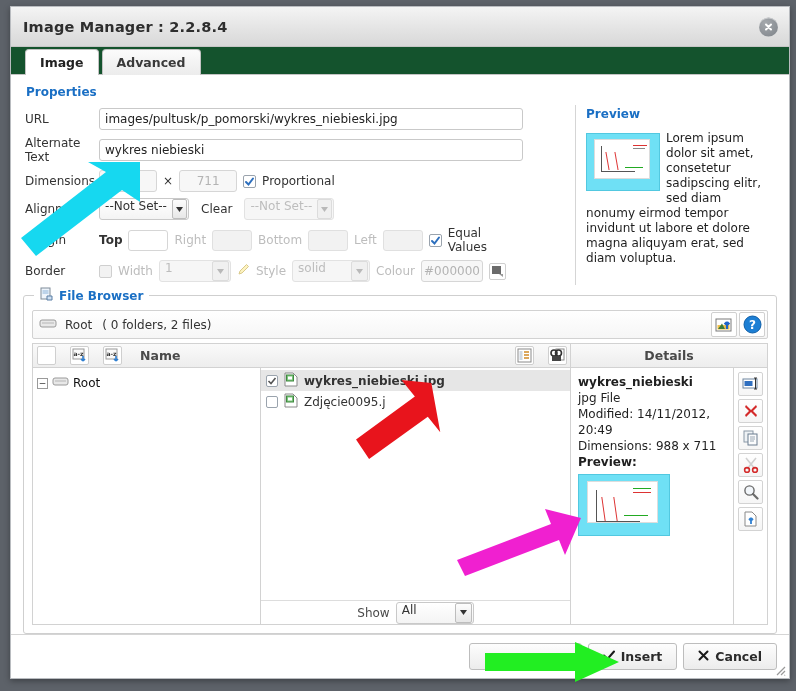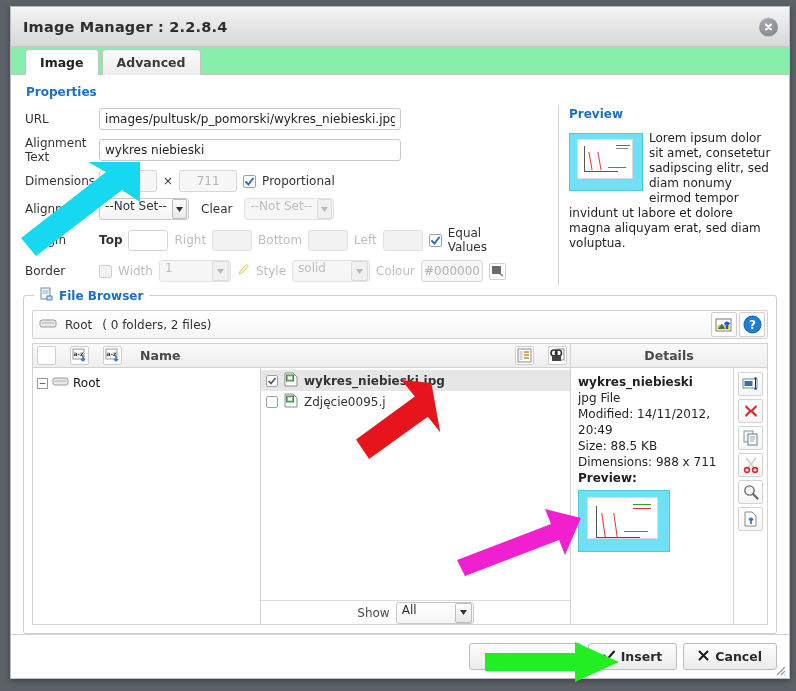--- a/index.html
+++ b/index.html
@@ -45,21 +45,21 @@
     box-shadow:inset 0 1px 0 rgba(255,255,255,.45);
   }
   #close-btn svg { display:block; }
 
   
   #tabstrip {
     flex:0 0 24px;
     padding:5px 0 0 14px;
     display:flex; align-items:flex-end;
     border-bottom:1px solid #c3c3c3;
-    background:#86efac;
+    background:#14532d;
     height:28px;
   }
   .tab {
     padding:5px 14px 5px;
     border:1px solid #c3c3c3;
     border-bottom:none;
     border-radius:4px 4px 0 0;
     font-size:12.5px; font-weight:bold; color:#3a3a3a;
     background:linear-gradient(to bottom,#fbfbfb,#ececec);
     margin-right:3px;
@@ -89,21 +89,21 @@
   table.form { border-collapse:collapse; }
   table.form td { padding:3px 2px; vertical-align:middle; }
   td.lbl { width:92px; color:#333; font-size:12px; padding-left:8px; }
 
   input.txt {
     border:1px solid #c9c9c9; border-radius:3px;
     height:22px; padding:0 5px; font-size:12px;
     font-family:"DejaVu Sans", sans-serif; color:#222;
     background:#fff;
   }
-  input.txt.wide { width:302px; }
+  input.txt.wide { width:424px; }
   input.dim {
     width:58px; height:22px; text-align:center; color:#b3b3b3;
     background:#f7f7f7; border:1px solid #d6d6d6; border-radius:3px;
     font-size:12px; font-family:"DejaVu Sans", sans-serif;
   }
   input.small-box {
     width:40px; height:21px; border:1px solid #d6d6d6; border-radius:3px;
     background:#fff;
   }
   input.small-box.dis { background:#f2f2f2; border-color:#e0e0e0; }
@@ -301,21 +301,21 @@
       <div id="props-left">
         <table class="form">
           <tbody>
               <tr>
             <td class="lbl">URL</td>
             <td colspan="5">
               <input class="txt wide" type="text" value="images/pultusk/p_pomorski/wykres_niebieski.jpg" style="">
             </td>
           </tr>
           <tr>
-            <td class="lbl">Alignment Text</td>
+            <td class="lbl">Alternate Text</td>
             <td colspan="5">
               <input class="txt wide" type="text" value="wykres niebieski" style="">
             </td>
           </tr>
           <tr>
             <td class="lbl">Dimensions</td>
             <td colspan="5">
               <div class="inline">
                 <input class="dim" type="text" value="988" style="">
                 <span>×</span>
@@ -569,21 +569,20 @@
                   </span>
                 </div>
               </div>
             </div>
 
             <div id="col-details">
               <div id="details-main">
                 <div class="fname">wykres_niebieski</div>
                 <div>jpg File</div>
                 <div>Modified: 14/11/2012, 20:49</div>
-                <div>Size: 88.5 KB</div>
                 <div>Dimensions: 988 x 711</div>
                 <div class="fname">Preview:</div>
                 <div id="det-thumb">
                   <div class="inner">
                     <div style="position:absolute;left:8px;top:8px;width:1px;height:32px;background:#555"></div>
                     <div style="position:absolute;left:8px;top:39px;width:44px;height:1px;background:#555"></div>
                     <div style="position:absolute;left:15px;top:15px;width:13px;height:24px;border-left:1px solid #d33;border-right:1px solid #d33;transform:skewX(8deg)"></div>
                     <div style="position:absolute;left:36px;top:33px;width:24px;height:1px;background:#2a2"></div>
                     <div style="position:absolute;left:45px;top:6px;width:18px;height:1px;background:#2a2"></div>
                     <div style="position:absolute;left:45px;top:10px;width:18px;height:1px;background:#d33"></div>

